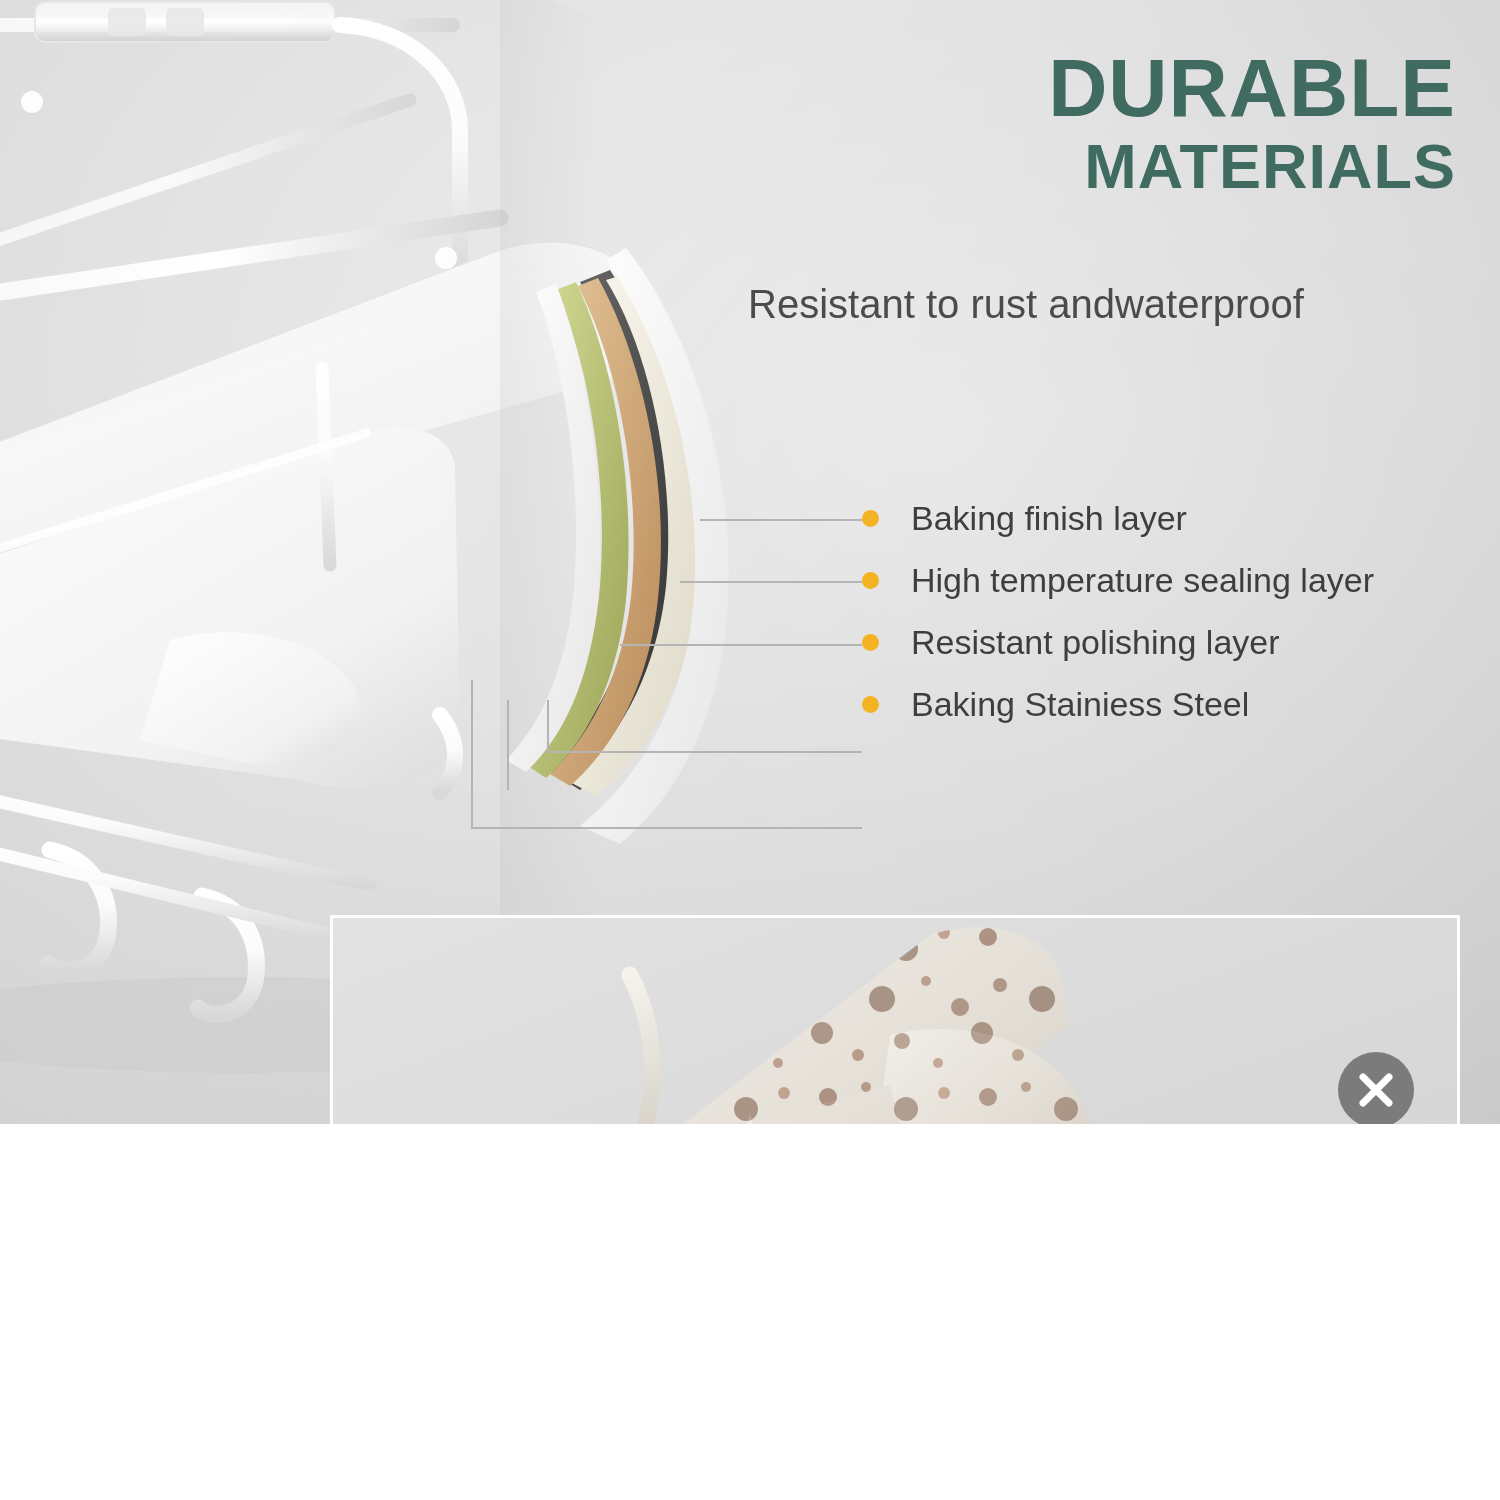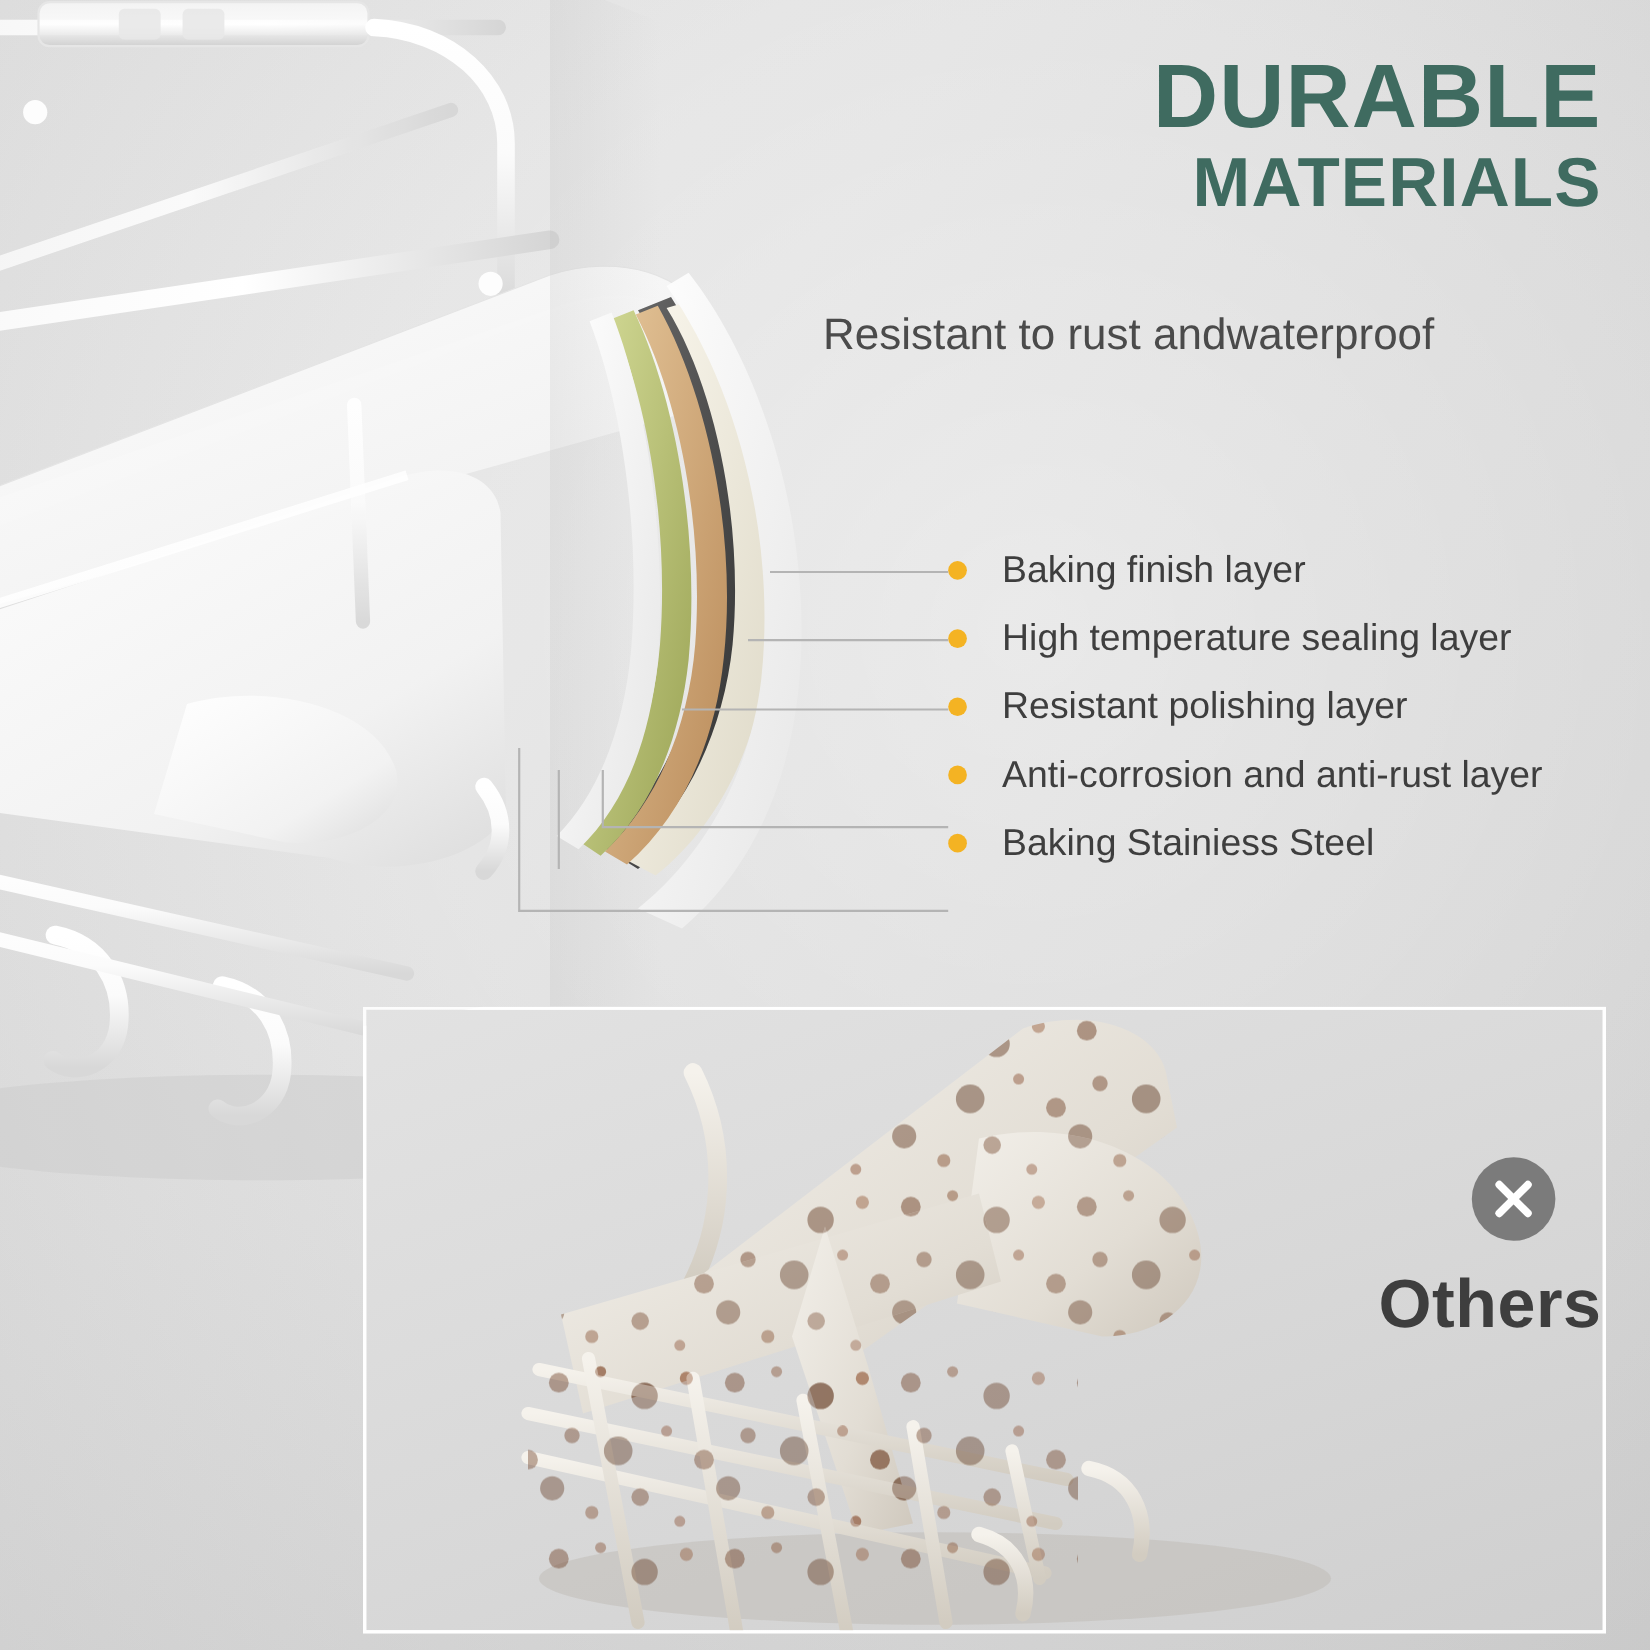--- a/index.html
+++ b/index.html
@@ -6,21 +6,21 @@
     margin: 0;
     padding: 0;
     background: #ffffff;
   }
   body {
     font-family: "Liberation Sans", sans-serif;
   }
   #stage {
     position: relative;
     width: 1500px;
-    height: 1500px;
+    height: 1124px;
     overflow: hidden;
     background: linear-gradient(125deg, #e9e9e9 0%, #e4e4e4 35%, #dcdcdc 60%, #d3d3d3 100%);
   }
   
   #stage::after {
     content: "";
     position: absolute;
     inset: 0;
     pointer-events: none;
     background: radial-gradient(ellipse at 62% 38%, rgba(255,255,255,0.35) 0%, rgba(255,255,255,0.05) 45%, rgba(120,120,120,0.16) 100%);
@@ -306,24 +306,20 @@
       <span class="dot"></span>
       <span class="label">Baking finish layer</span>
     </div>
     <div class="callout">
       <span class="dot"></span>
       <span class="label">High temperature sealing layer</span>
     </div>
     <div class="callout">
       <span class="dot"></span>
       <span class="label">Resistant polishing layer</span>
-    </div>
-    <div class="callout">
-      <span class="dot"></span>
-      <span class="label">Anti-corrosion and anti-rust layer</span>
     </div>
     <div class="callout">
       <span class="dot"></span>
       <span class="label">Baking Stainiess Steel</span>
     </div>
   </div>
 
   <div class="inset">
     <div class="inset-clip">
       <svg viewBox="0 0 1130 570" width="1130" height="570" xmlns="http://www.w3.org/2000/svg">

